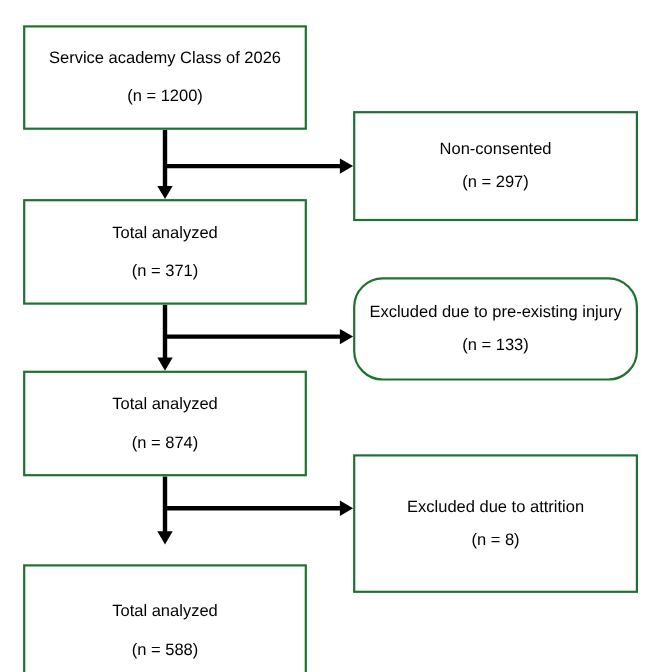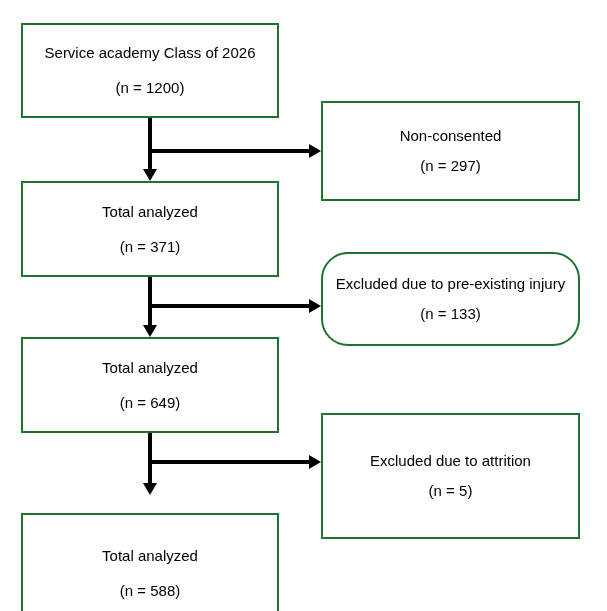--- a/index.html
+++ b/index.html
@@ -113,26 +113,26 @@
     <div>(n = 371)</div>
   </div>
 
   <div class="flow-box col-side box-excluded-injury">
     <div>Excluded due to pre-existing injury</div>
     <div>(n = 133)</div>
   </div>
 
   <div class="flow-box col-main box-total-included">
     <div>Total analyzed</div>
-    <div>(n = 649)</div>
+    <div>(n = 874)</div>
   </div>
 
   <div class="flow-box col-side box-excluded-attrition">
     <div>Excluded due to attrition</div>
-    <div>(n = 5)</div>
+    <div>(n = 8)</div>
   </div>
 
   <div class="flow-box col-main box-total-analyzed">
     <div>Total analyzed</div>
     <div>(n = 588)</div>
   </div>
 
 </div>
 
 </body></html>

